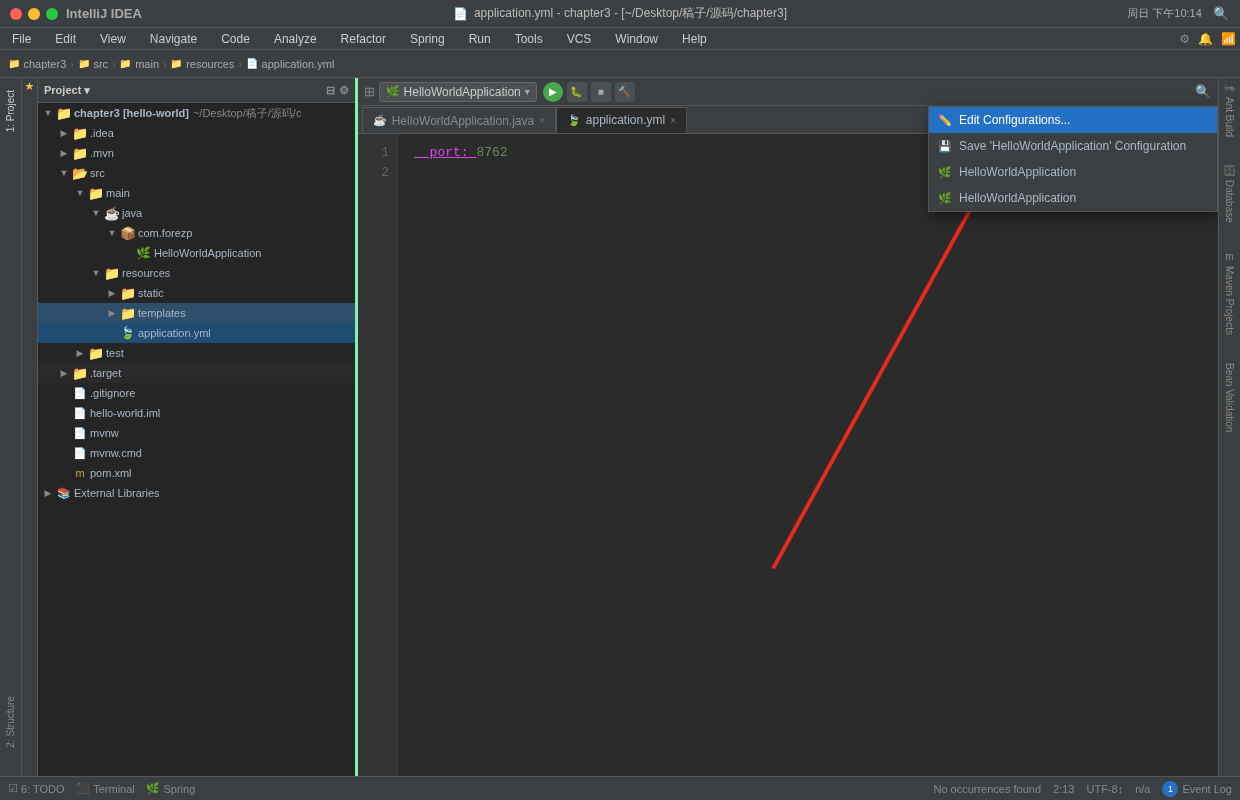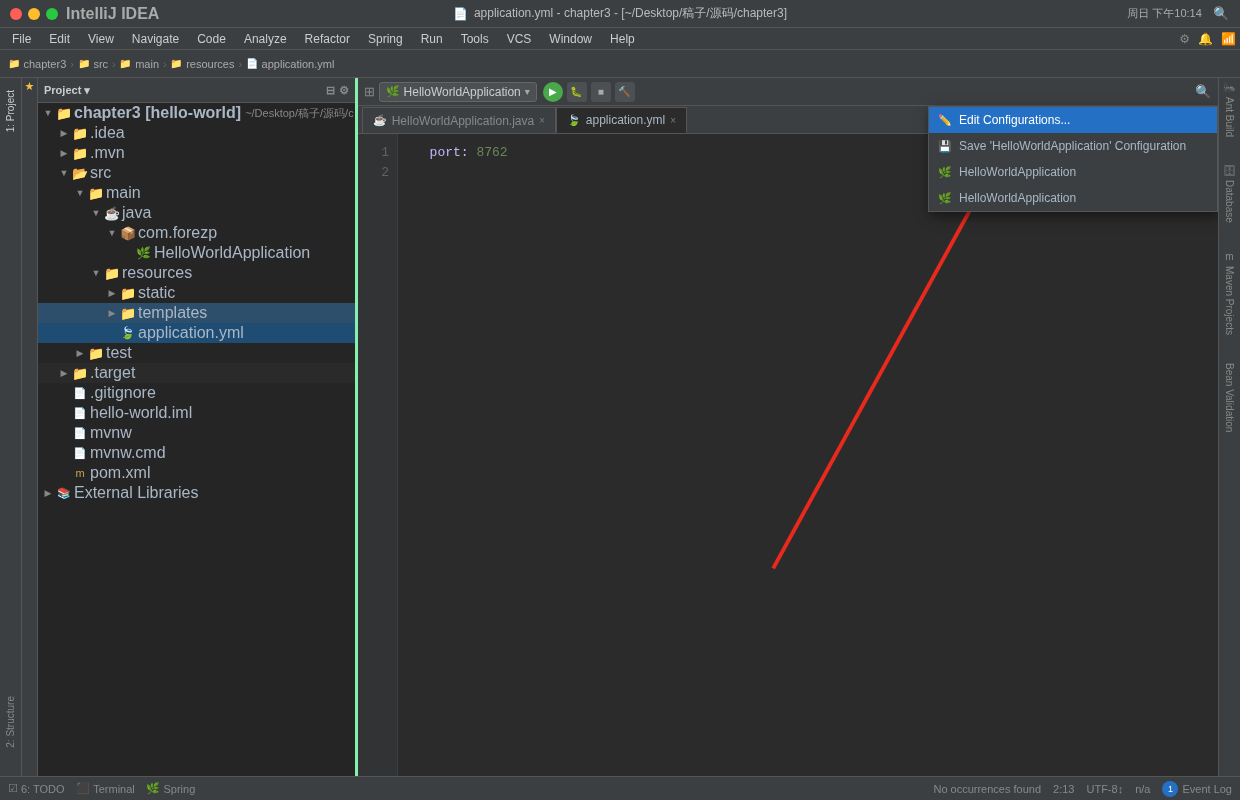--- a/index.html
+++ b/index.html
@@ -59,21 +59,21 @@
     }
 
     
     .menu-bar {
       height: 22px;
       background: #3c3f41;
       display: flex;
       align-items: center;
       padding: 0 4px;
       border-bottom: 1px solid #555;
-      gap: 2px;
+      gap: 8px;
     }
     .menu-item {
       padding: 2px 8px;
       font-size: 12px;
       color: #ccc;
       cursor: pointer;
       border-radius: 3px;
     }
 
     
@@ -154,21 +154,21 @@
     .tree-icon {
       width: 16px;
       height: 16px;
       display: inline-flex;
       align-items: center;
       justify-content: center;
       flex-shrink: 0;
       margin-right: 2px;
     }
     .tree-label {
-      font-size: 16px;
+      font-size: 11px;
       color: #a9b7c6;
     }
     .tree-label.module { color: #a9b7c6; font-weight: bold; }
     .tree-label.path { color: #888; font-size: 11px; }
 
     
     .fc-yellow { color: #c9a34c; font-size: 13px; }
     .fc-orange { color: #e2a264; font-size: 13px; }
     .fc-gray { color: #888; font-size: 13px; }
 
@@ -247,21 +247,21 @@
       font-size: 13px;
       overflow: auto;
     }
     .code-line {
       height: 20px;
       display: flex;
       align-items: center;
     }
     .kw-yellow { color: #d4af37; }
     .kw-green { color: #6a8759; }
-    .kw-white { color: #c4b5fd; }
+    .kw-white { color: #d946ef; text-decoration: underline; }
 
     
     .right-sidebar {
       width: 22px;
       background: #3c3f41;
       border-left: 1px solid #555;
       display: flex;
       flex-direction: column;
       align-items: center;
       gap: 2px;
@@ -389,21 +389,21 @@
 
 <div style="width:1240px;height:800px;display:flex;flex-direction:column;overflow:hidden;">
 
   <div class="title-bar">
     <div class="title-bar-left">
       <div class="traffic-lights">
         <div class="traffic-light tl-red"></div>
         <div class="traffic-light tl-yellow"></div>
         <div class="traffic-light tl-green"></div>
       </div>
-      <span style="font-size:16px;color:#aaa;font-weight:bold;">IntelliJ IDEA</span>
+      <span style="font-size:13px;color:#aaa;font-weight:bold;">IntelliJ IDEA</span>
     </div>
     <div class="title-bar-center">
       <span style="color:#a9b7c6;">📄</span>
       <span style="font-size:12px;color:#bbb;">application.yml - chapter3 - [~/Desktop/稿子/源码/chapter3]</span>
     </div>
     <div class="title-bar-right">
       <span>周日 下午10:14</span>
 
       <span style="font-size:13px;">🔍</span>
     </div>

